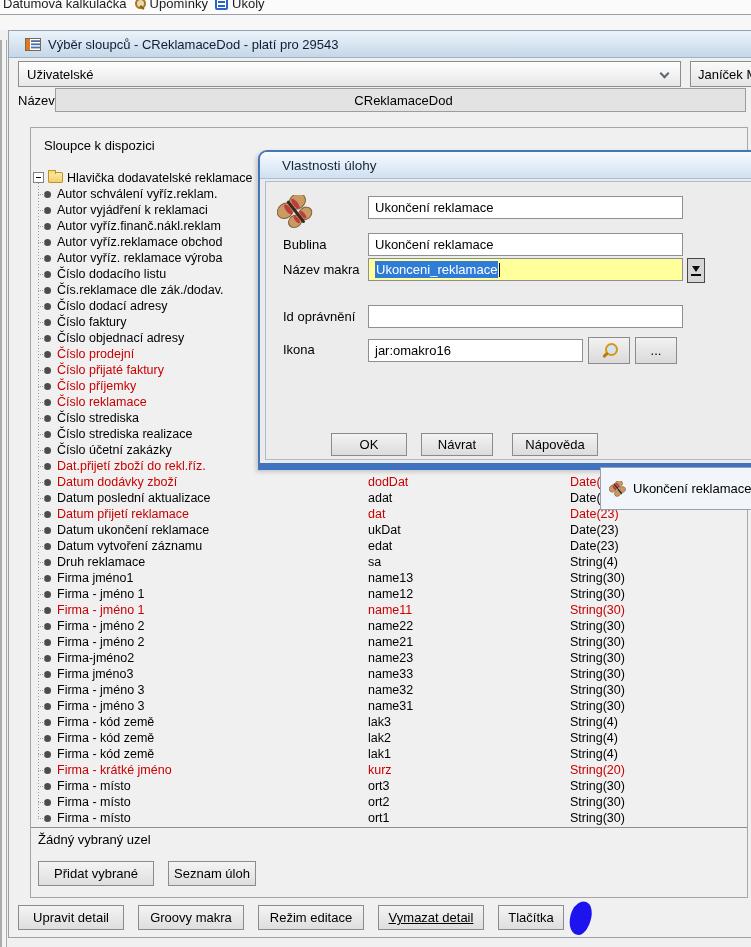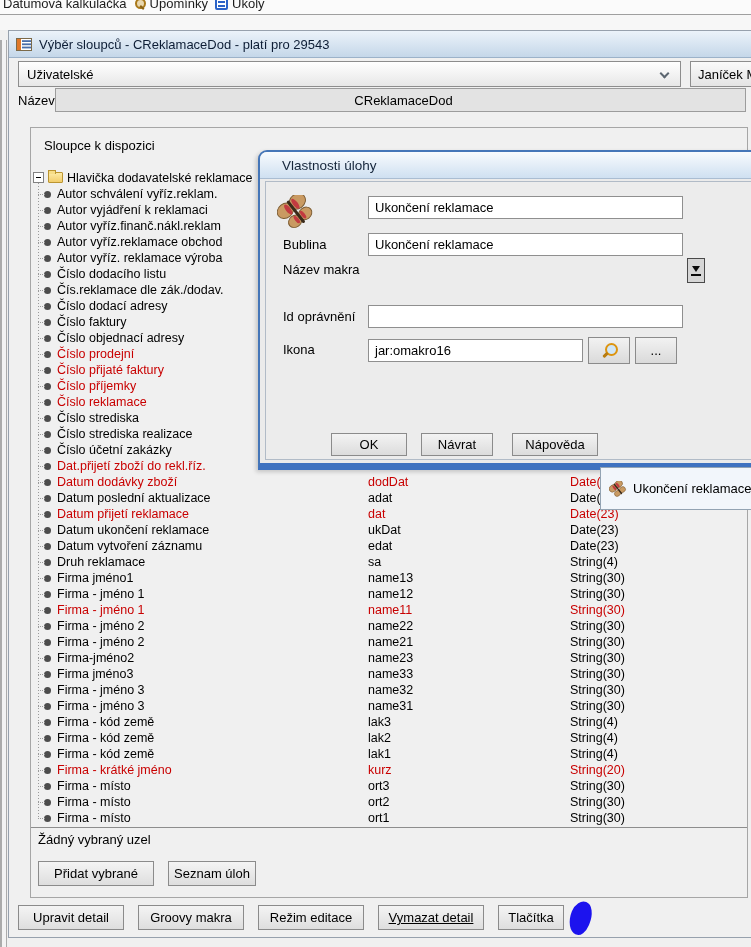--- a/index.html
+++ b/index.html
@@ -27,21 +27,21 @@
     background:#2b62c8; box-shadow:0 4px 0 #2b62c8;}
   .whitetop { position:absolute; left:0; top:15px; width:751px; height:15px; background:#f7f7f7;}
   
   .left-lines { position:absolute; left:0; top:40px; bottom:0; width:7px;
     border-left:2px solid #ababab; border-right:1px solid #ababab; background:#f3f3f3; z-index:0;}
   
   .winframe { position:absolute; left:8px; top:30px; width:745px; height:908px;
     border:1px solid #97a1ad; background:#f0f0f0; z-index:1;}
   .titlebar { height:27px; background:linear-gradient(#ecf3fa,#c5d7e9);
     border-bottom:1px solid #9cb2c9; display:flex; align-items:center; gap:7px;
-    padding-left:7px; font-size:13px; color:#0d1d35;}
+    padding-left:16px; font-size:13px; color:#0d1d35;}
   .ic-app { width:16px; height:15px; flex:none;}
   
   .combo { position:absolute; left:18px; top:61px; width:663px; height:26px;
     background:linear-gradient(#ffffff,#e7e7e7); border:1px solid #8d8d8d;
     font-size:13px; display:flex; align-items:center; padding-left:8px; z-index:2;}
   .chev { position:absolute; right:12px; top:8px; width:7px; height:7px;
     border-right:2px solid #5c6670; border-bottom:2px solid #5c6670; transform:rotate(45deg);}
   .userbox { position:absolute; left:690px; top:61px; width:66px; height:26px;
     background:linear-gradient(#fafafa,#e4e4e4); border:1px solid #8d8d8d;
     font-size:13px; display:flex; align-items:center; padding-left:7px;
@@ -471,20 +471,24 @@
     <div class="field" style="top:17px">
       <span>Ukončení reklamace</span>
     </div>
 
     <div class="dlg-lbl" style="left:23px;top:58px">Bublina</div>
     <div class="field" style="top:54px">
       <span>Ukončení reklamace</span>
     </div>
 
     <div class="dlg-lbl" style="left:23px;top:83px">Název makra</div>
+    <div class="field yellow" style="top:79px">
+      <span class="selblue">Ukonceni_reklamace</span>
+        <span class="caret"></span>
+    </div>
     <div class="ddbtn">
       <span class="ddicon"></span>
     </div>
 
     <div class="dlg-lbl" style="left:23px;top:130px">Id oprávnění</div>
     <div class="field" style="top:126px">
       <span></span>
     </div>
 
     <div class="dlg-lbl" style="left:23px;top:163px">Ikona</div>

